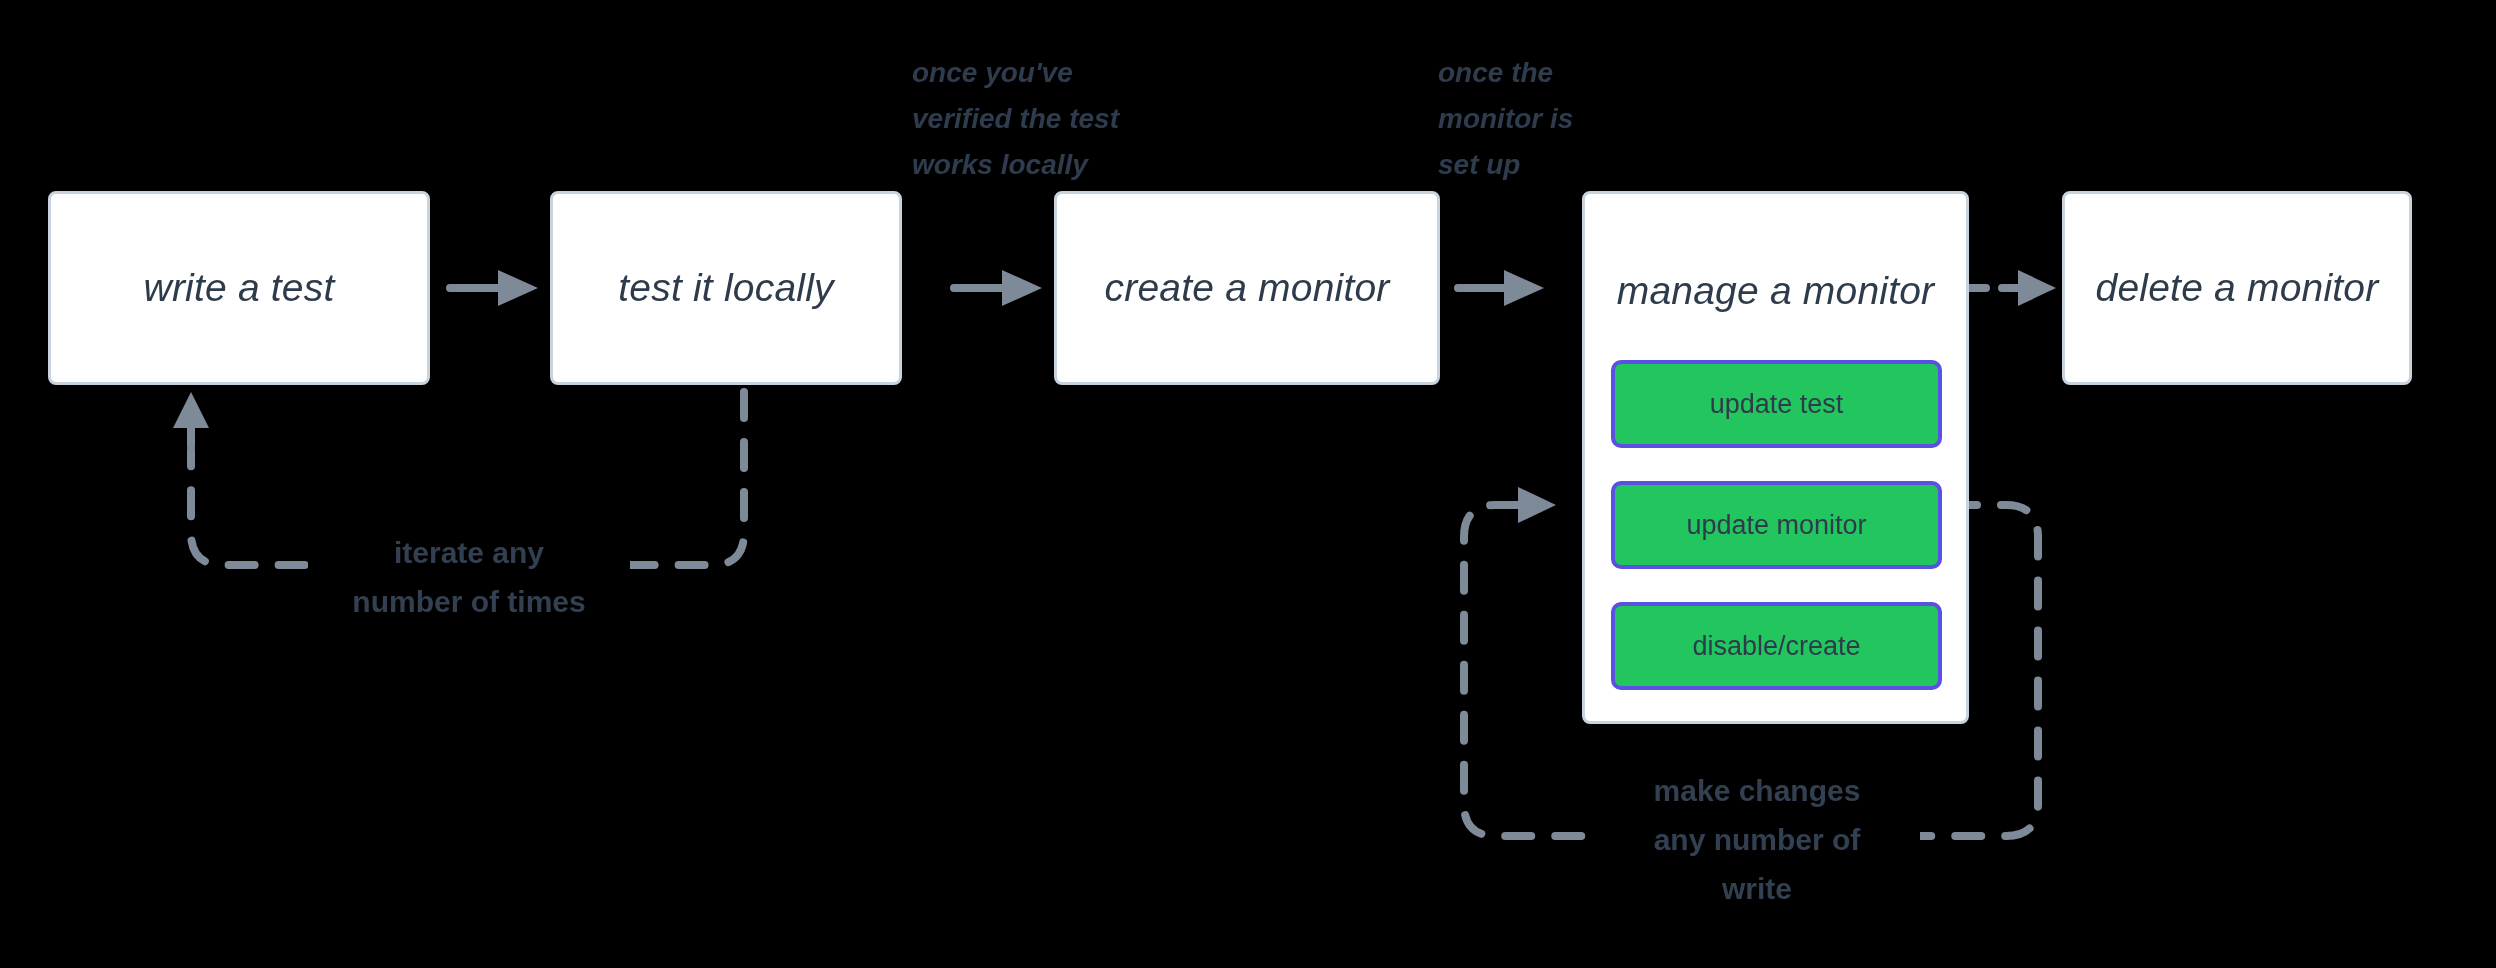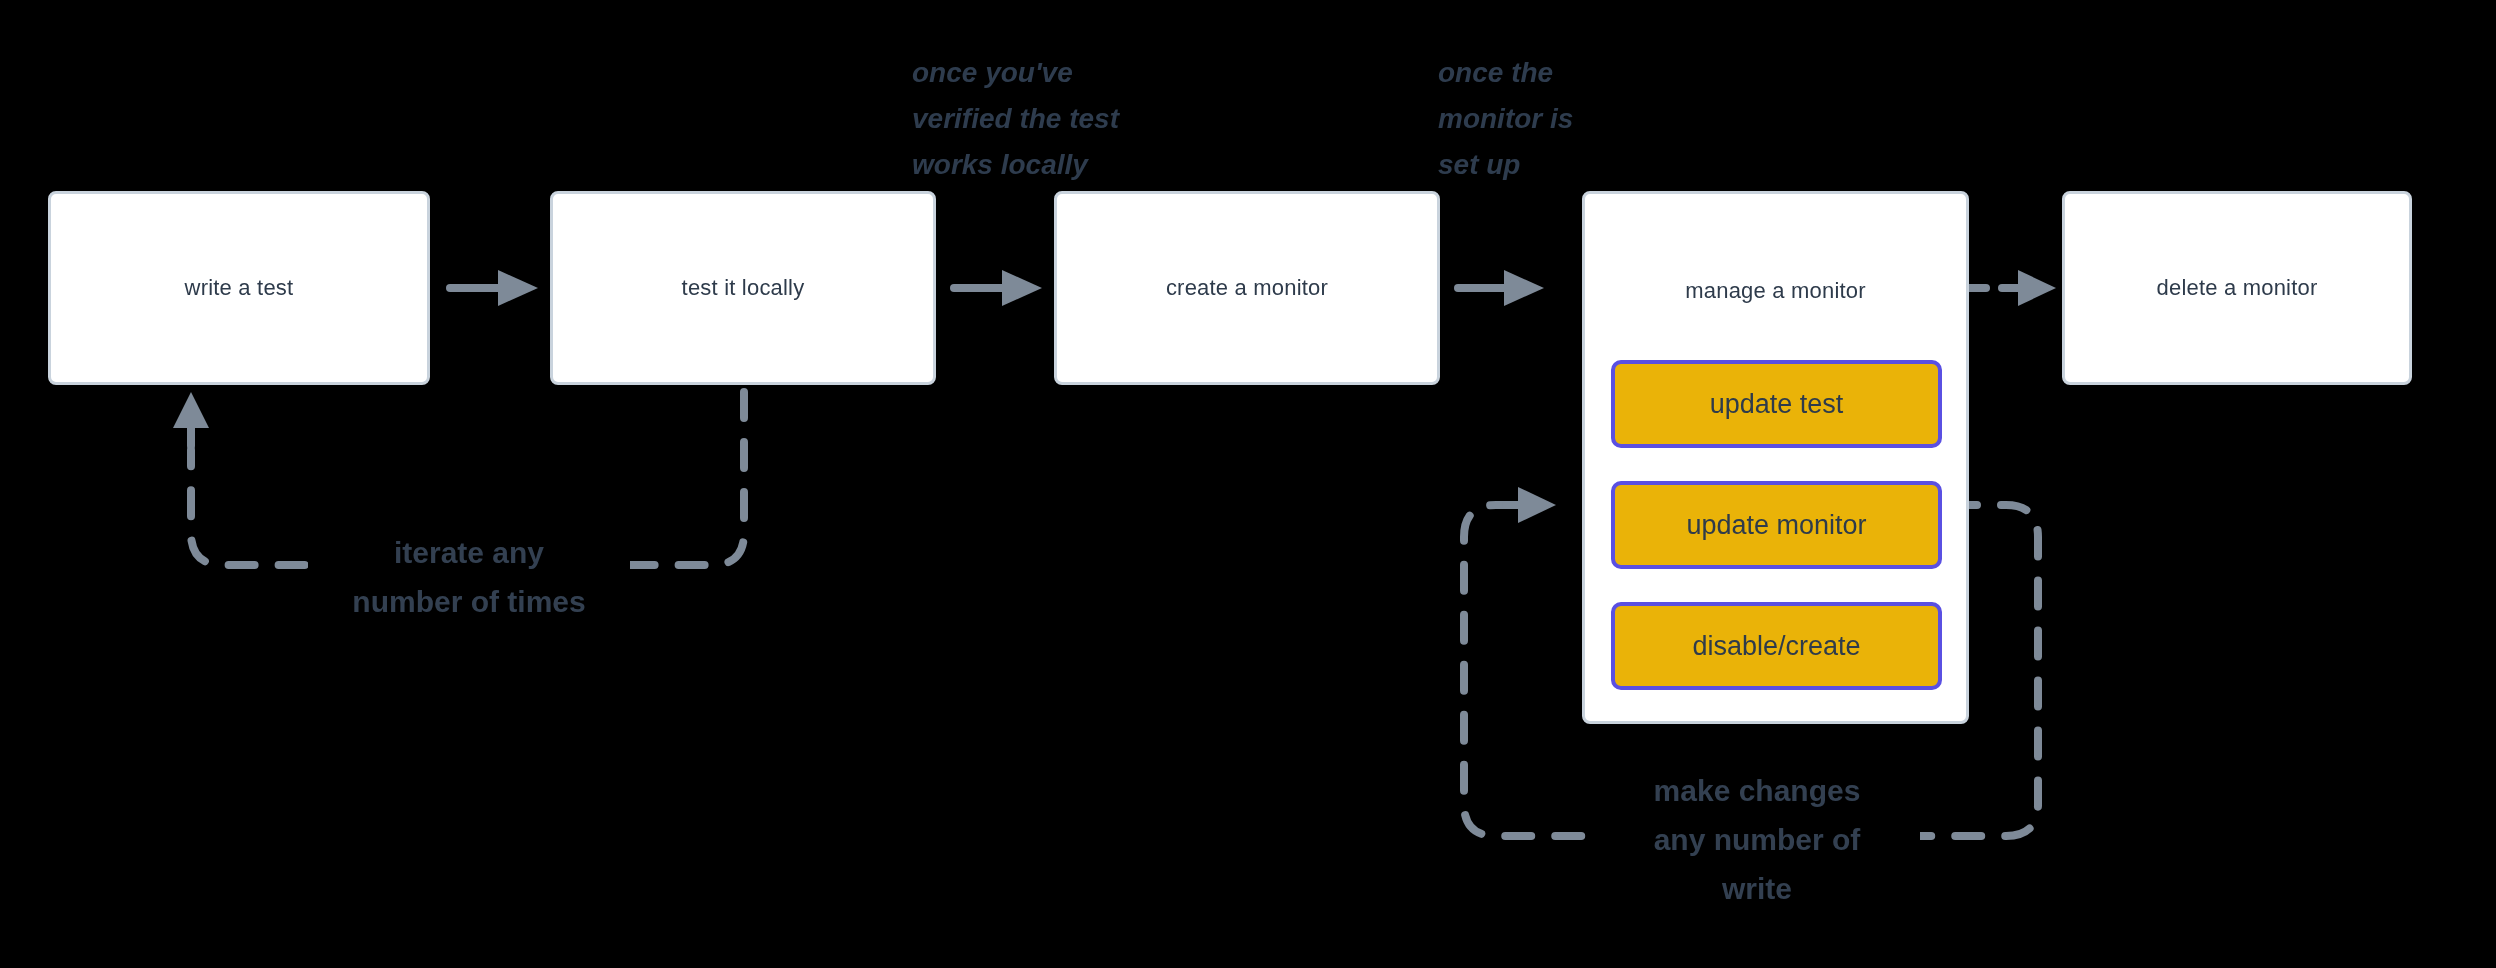--- a/index.html
+++ b/index.html
@@ -40,41 +40,42 @@
     background: #FFFFFF;
     border: 3px solid #C9D3DD;
     border-radius: 8px;
     display: flex;
     align-items: center;
     justify-content: center;
     z-index: 1;
   }
   .node-label {
     color: #2E3B4B;
-    font-size: 22px;
+    font-size: 39px;
     font-weight: 500;
     letter-spacing: 0.2px;
+    font-style: italic;
   }
   .node-title {
     position: absolute;
     left: 0;
     top: 0;
     width: 100%;
     height: 194px;
     display: flex;
     align-items: center;
     justify-content: center;
   }
   .sub-btn {
     position: absolute;
     box-sizing: border-box;
     left: 26px;
     width: 331px;
     height: 88px;
-    background: #eab308;
+    background: #22c55e;
     border: 4px solid #5A50E2;
     border-radius: 10px;
     display: flex;
     align-items: center;
     justify-content: center;
   }
   .sub-btn .sub-label {
     color: #2E3B4B;
     font-size: 27px;
     font-weight: 500;
@@ -140,21 +141,21 @@
       <path class="wire dashed" d="M 1951 505 L 2006 505 Q 2038 505 2038 537 L 2038 804 Q 2038 836 2006 836 L 1496 836 Q 1464 836 1464 804 L 1464 537 Q 1464 505 1496 505 L 1508 505"></path>
       <line class="wire" x1="1506" y1="505" x2="1520" y2="505"></line>
       <polygon class="head" points="1518,487 1556,505 1518,523"></polygon>
     </g>
   </svg>
 
   <div class="node" style="left:48px; top:191px; width:382px; height:194px;">
     <span class="node-label">write a test</span>
   </div>
 
-  <div class="node" style="left:550px; top:191px; width:386px; height:194px;text-align:right;">
+  <div class="node" style="left:550px; top:191px; width:352px; height:194px;text-align:right;">
     <span class="node-label">test it locally</span>
   </div>
 
   <div class="node" style="left:1054px; top:191px; width:386px; height:194px;">
     <span class="node-label">create a monitor</span>
   </div>
 
   <div class="node" style="left:1558px; top:191px; width:387px; height:533px; align-items:flex-start;margin-left:24px;">
     <div class="node-title">
       <span class="node-label">manage a monitor</span>

